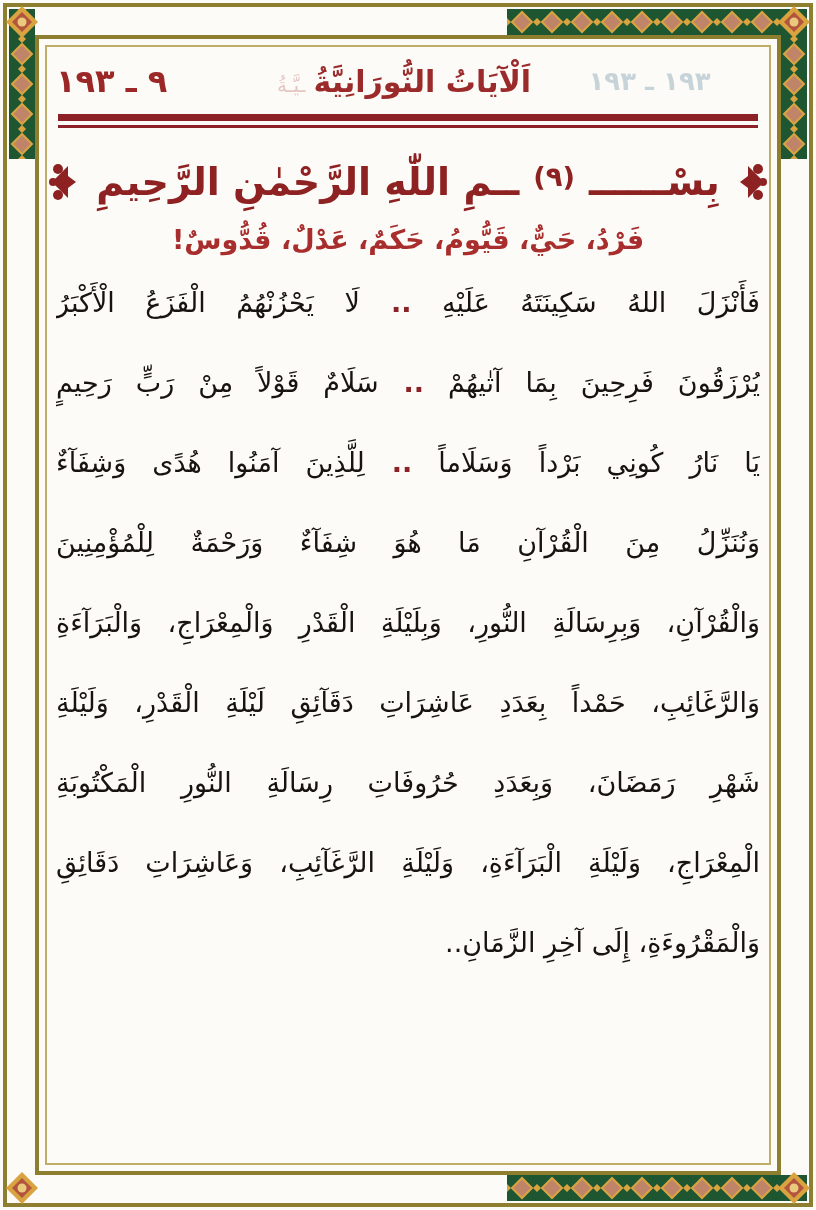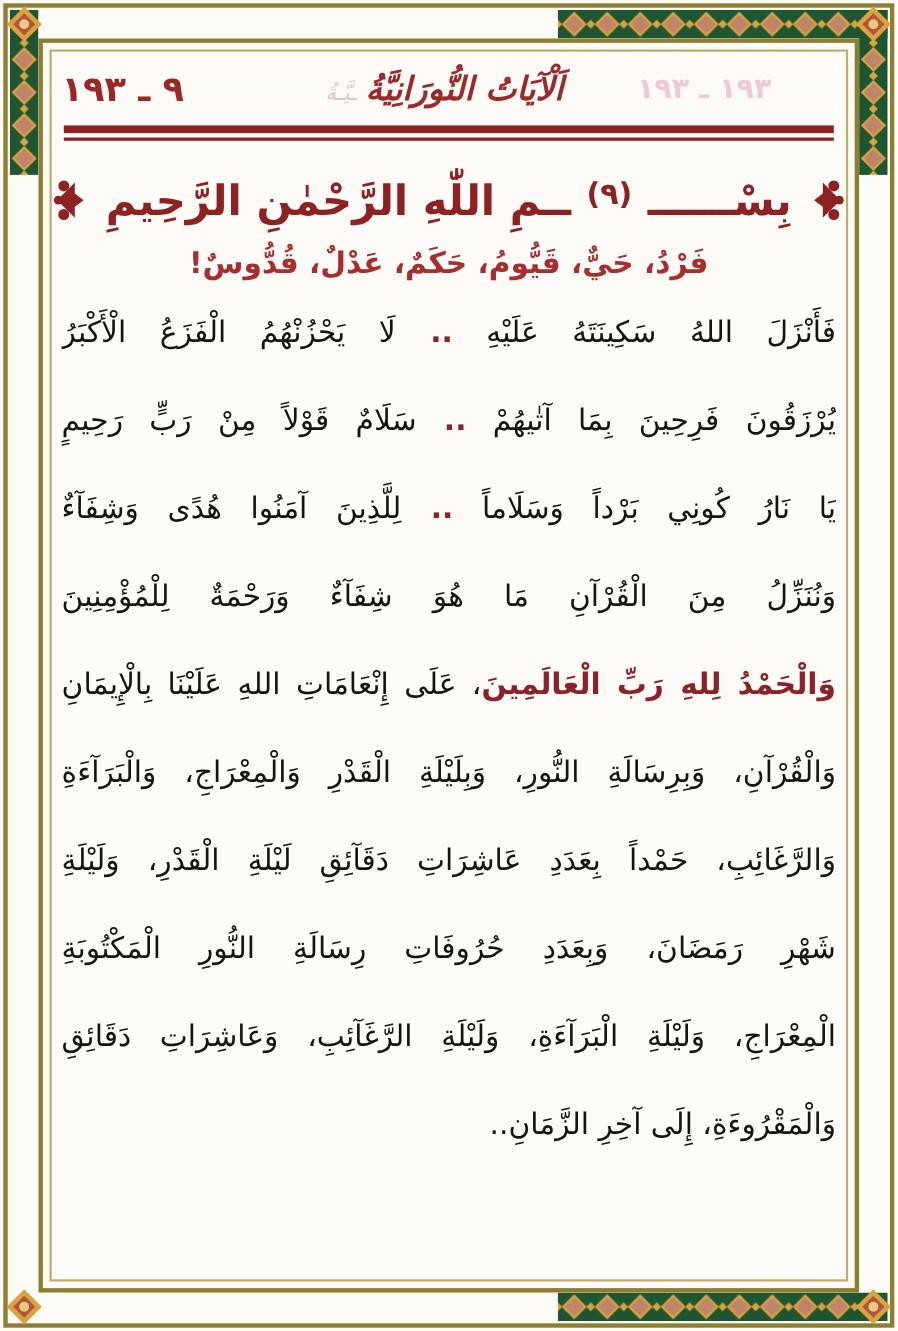--- a/index.html
+++ b/index.html
@@ -16,21 +16,21 @@
   .frame-b{position:absolute;inset:35px;border:4px solid #8d7f2f;pointer-events:none;}
   .frame-c{position:absolute;inset:45px;border:2px solid #c0ad66;pointer-events:none;}
   .corner{position:absolute;width:34px;height:34px;}
   .corner-tl{top:5px;left:5px;} .corner-tr{top:5px;right:5px;}
   .corner-bl{bottom:5px;left:5px;} .corner-br{bottom:5px;right:5px;}
 
   
   .content{position:absolute;inset:52px 56px;color:#171310;}
 
   .header{display:grid;grid-template-columns:1fr auto 1fr;align-items:center;margin-top:10px;}
-  .hdr-ghost{opacity:.22;color:#be185d;font-weight:bold;font-size:26px;text-align:center;letter-spacing:2px;}
+  .hdr-ghost{opacity:.22;color:#0c4a6e;font-weight:bold;font-size:26px;text-align:center;letter-spacing:2px;}
   .hdr-title{font-size:30px;font-weight:bold;color:#9b2a2a;text-align:center;padding:0 8px;white-space:nowrap;}
   .hdr-ghost-frag{opacity:.25;color:#9b2a2a;font-size:20px;}
   .hdr-nums{font-size:32px;font-weight:bold;color:#9b2727;letter-spacing:3px;text-align:left;white-space:nowrap;}
 
   .rules{margin:14px 2px 0;}
   .rule-thick{height:7px;background:#8c2127;}
   .rule-thin{height:3px;background:#8c2127;margin-top:4px;}
 
   .basmala{margin-top:30px;display:flex;align-items:center;justify-content:center;gap:14px;
            color:#8e2222;font-size:38px;font-weight:bold;white-space:nowrap;}
@@ -101,21 +101,21 @@
     <circle cx="17" cy="17" r="4.5" fill="#e9c97c"></circle>
   </svg>
 
   <div class="frame-b"></div>
   <div class="frame-c"></div>
 
   <div class="content">
 
     <div class="header">
       <div class="hdr-ghost">١٩٣ ـ ١٩٣</div>
-      <div style="white-space:nowrap;text-align:center;font-style:italic;">
+      <div style="white-space:nowrap;text-align:center;">
         <span class="hdr-title">اَلْآيَاتُ النُّورَانِيَّةُ</span><span class="hdr-ghost-frag">ـيَّـةُ</span>
       </div>
       <div class="hdr-nums">٩ ـ ١٩٣</div>
     </div>
 
     <div class="rules">
       <div class="rule-thick"></div>
       <div class="rule-thin"></div>
     </div>
 
@@ -150,23 +150,20 @@
       <div class="line">
         <span>يُرْزَقُونَ فَرِحِينَ بِمَا آتٰيهُمْ </span><span class="seg-red">.. </span><span>سَلَامٌ قَوْلاً مِنْ رَبٍّ رَحِيمٍ</span>
       </div>
       <div class="line">
         <span>يَا نَارُ كُونِي بَرْداً وَسَلَاماً </span><span class="seg-red">.. </span><span>لِلَّذِينَ آمَنُوا هُدًى وَشِفَآءٌ</span>
       </div>
       <div class="line">
         <span>وَنُنَزِّلُ مِنَ الْقُرْآنِ مَا هُوَ شِفَآءٌ وَرَحْمَةٌ لِلْمُؤْمِنِينَ</span>
       </div>
       <div class="line">
-        <span class="seg-red">وَالْحَمْدُ لِلهِ رَبِّ الْعَالَمِينَ</span><span>، عَلَى إِنْعَامَاتِ اللهِ عَلَيْنَا بِالْإِيمَانِ</span>
-      </div>
-      <div class="line">
         <span>وَالْقُرْآنِ، وَبِرِسَالَةِ النُّورِ، وَبِلَيْلَةِ الْقَدْرِ وَالْمِعْرَاجِ، وَالْبَرَآءَةِ</span>
       </div>
       <div class="line">
         <span>وَالرَّغَائِبِ، حَمْداً بِعَدَدِ عَاشِرَاتِ دَقَآئِقِ لَيْلَةِ الْقَدْرِ، وَلَيْلَةِ</span>
       </div>
       <div class="line">
         <span>شَهْرِ رَمَضَانَ، وَبِعَدَدِ حُرُوفَاتِ رِسَالَةِ النُّورِ الْمَكْتُوبَةِ</span>
       </div>
       <div class="line">
         <span>الْمِعْرَاجِ، وَلَيْلَةِ الْبَرَآءَةِ، وَلَيْلَةِ الرَّغَآئِبِ، وَعَاشِرَاتِ دَقَائِقِ</span>

